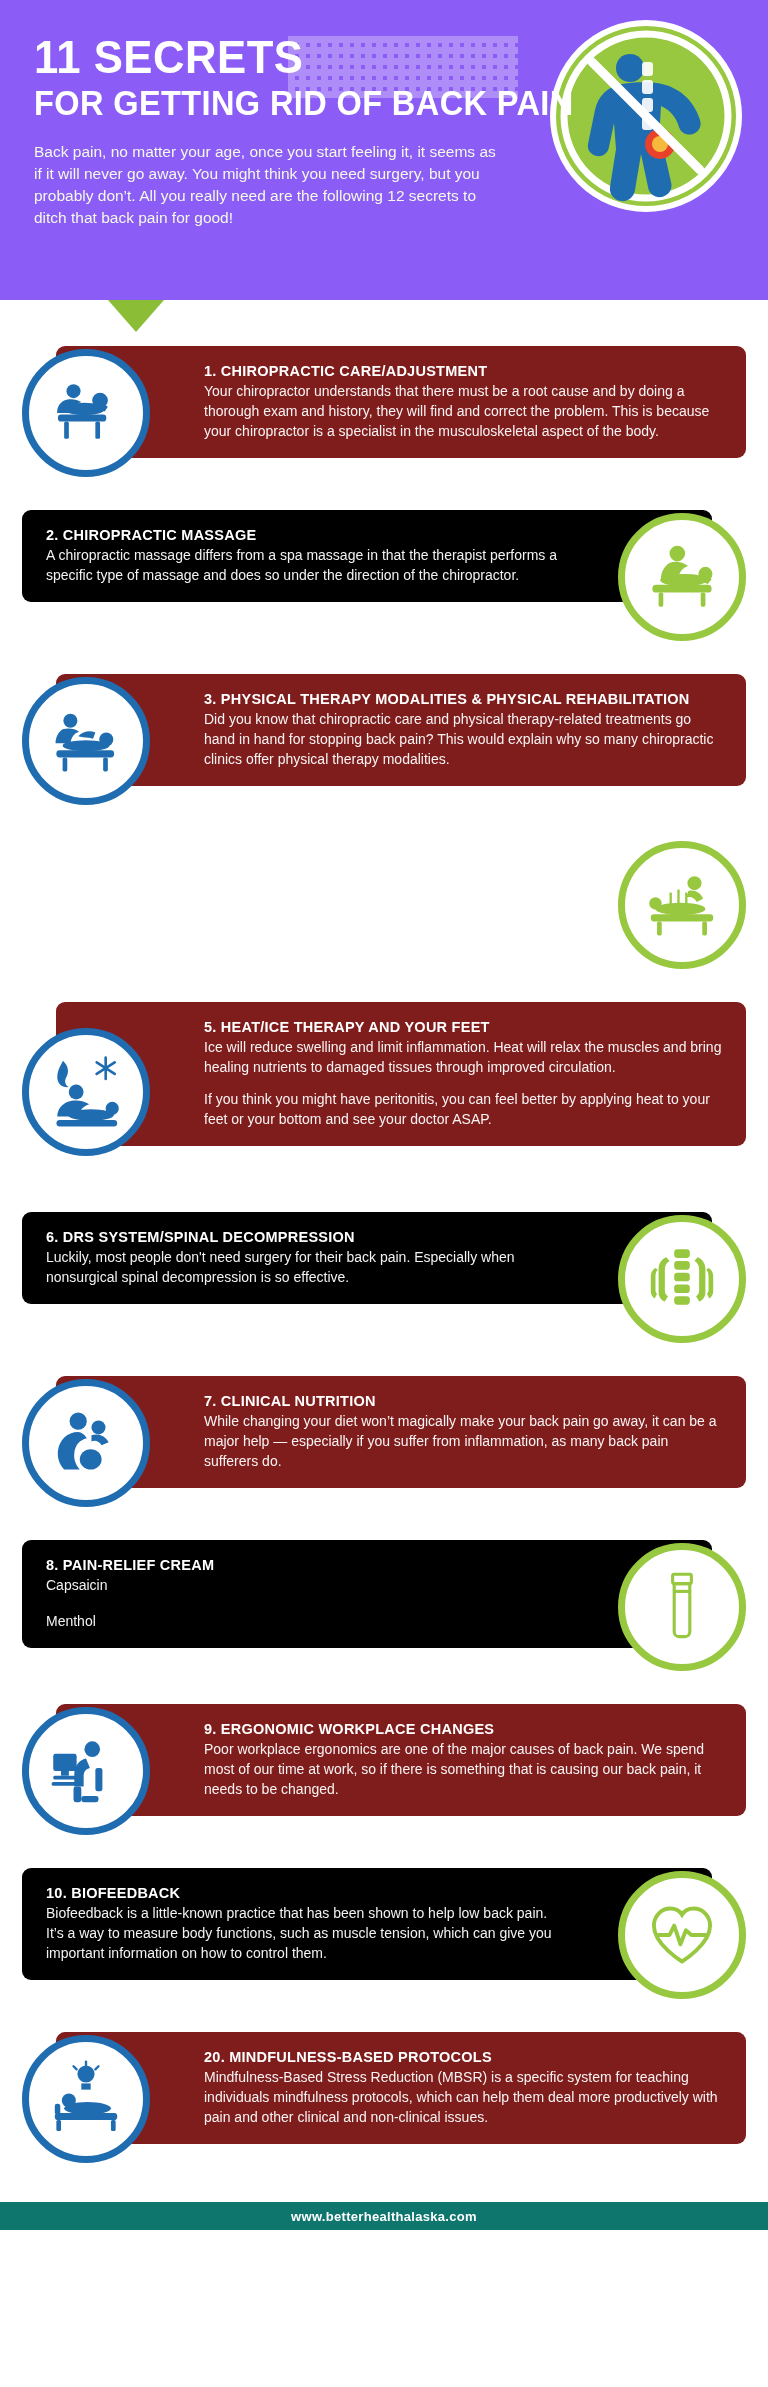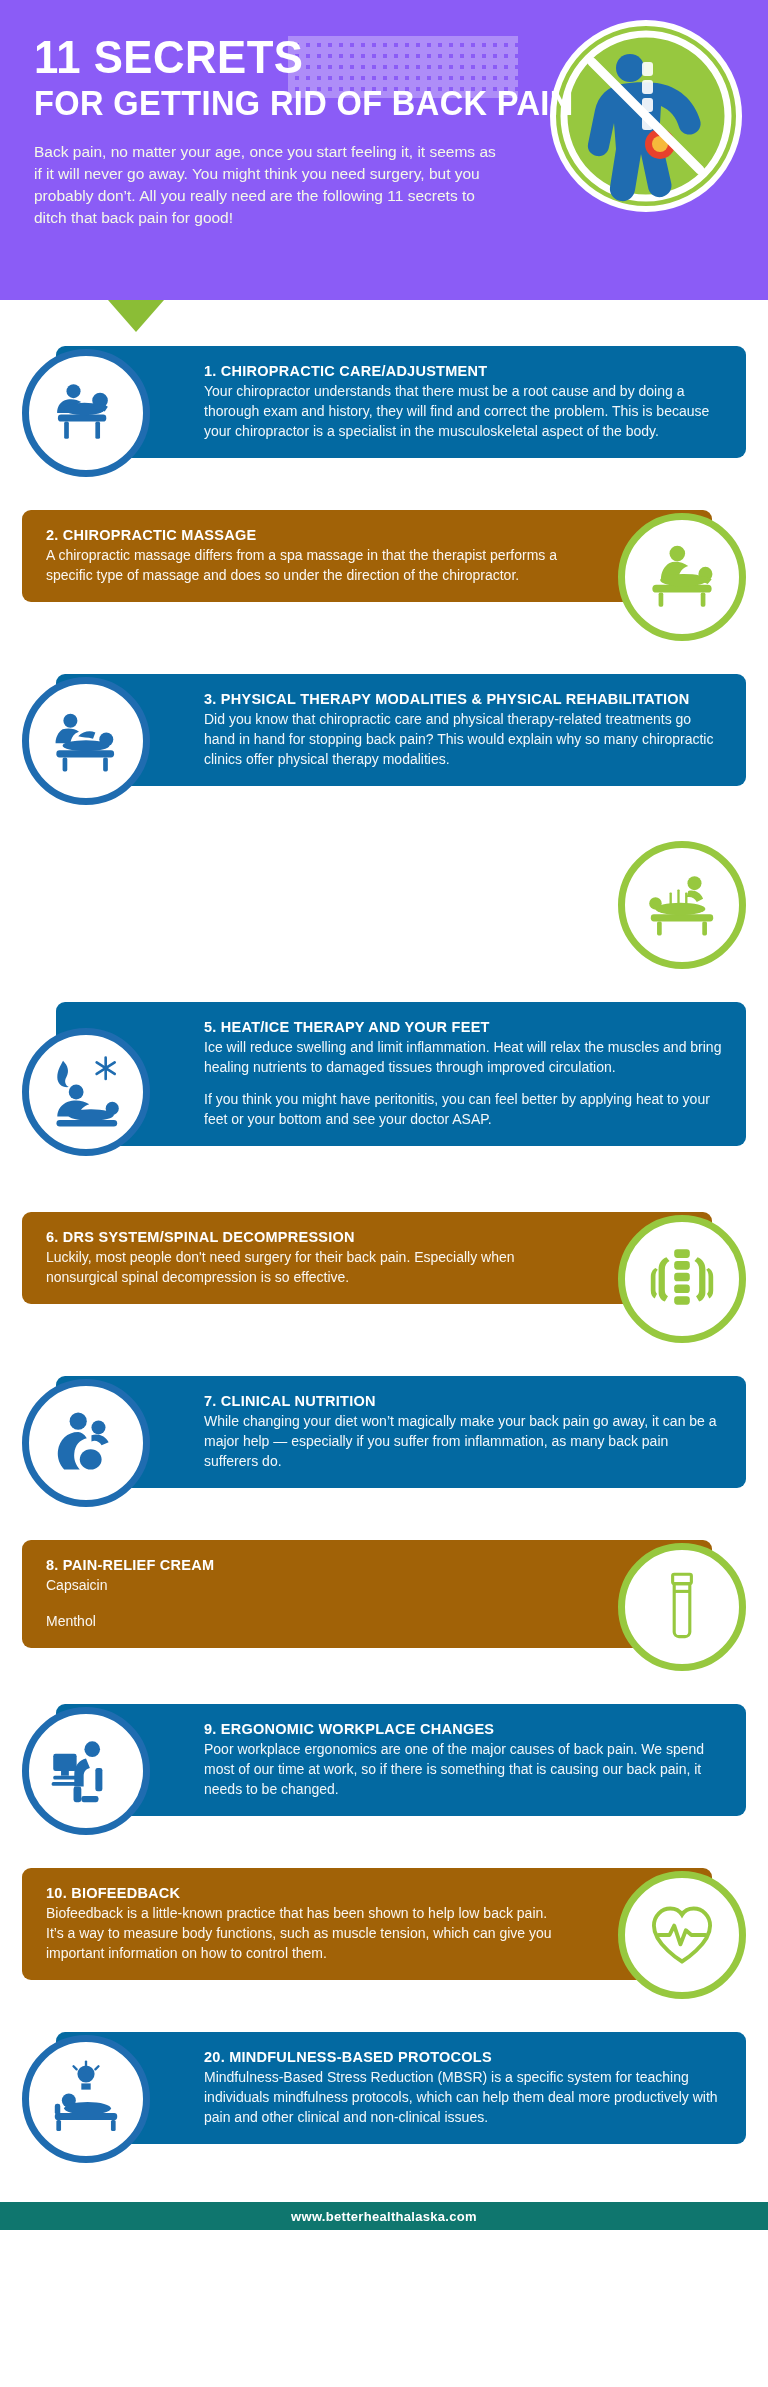--- a/index.html
+++ b/index.html
@@ -111,28 +111,28 @@
     position: absolute;
     top: 8px;
     border-radius: 9px;
     color: #ffffff;
     padding: 17px 24px 16px 24px;
   }
   
   .row.blue .card {
     left: 56px;
     right: 22px;
-    background: #0369a1;
+    background: #7f1d1d;
     padding-left: 148px;
   }
   
   .row.green .card {
     left: 22px;
     right: 56px;
-    background: #a16207;
+    background: #000000;
     padding-right: 148px;
   }
   .card .ttl {
     font-size: 14.5px;
     font-weight: bold;
     letter-spacing: 0.25px;
     margin-bottom: 3px;
   }
   .card .bdy {
     font-size: 14px;
@@ -195,21 +195,21 @@
       </g>
       <circle cx="104" cy="118" r="15" fill="#e8412c"></circle>
       <circle cx="104" cy="118" r="8" fill="#f6b93b"></circle>
       <line x1="36" y1="36" x2="144" y2="144" stroke="#ffffff" stroke-width="9" stroke-linecap="round"></line>
     </svg>
   </div>
 
   <div class="hdr-inner">
     <div class="title-line1">11 SECRETS</div>
     <div class="title-line2">FOR GETTING RID OF BACK PAIN</div>
-    <p class="hdr-intro">Back pain, no matter your age, once you start feeling it, it seems as if it will never go away. You might think you need surgery, but you probably don’t. All you really need are the following 11 secrets to ditch that back pain for good!</p>
+    <p class="hdr-intro">Back pain, no matter your age, once you start feeling it, it seems as if it will never go away. You might think you need surgery, but you probably don’t. All you really need are the following 12 secrets to ditch that back pain for good!</p>
   </div>
   <div class="notch"></div>
 </div>
 
 <div class="list">
 
   <div class="row blue">
     <div class="circle">
       <svg width="78" height="78" viewBox="0 0 100 100">
           <g fill="#1f6cb0">

